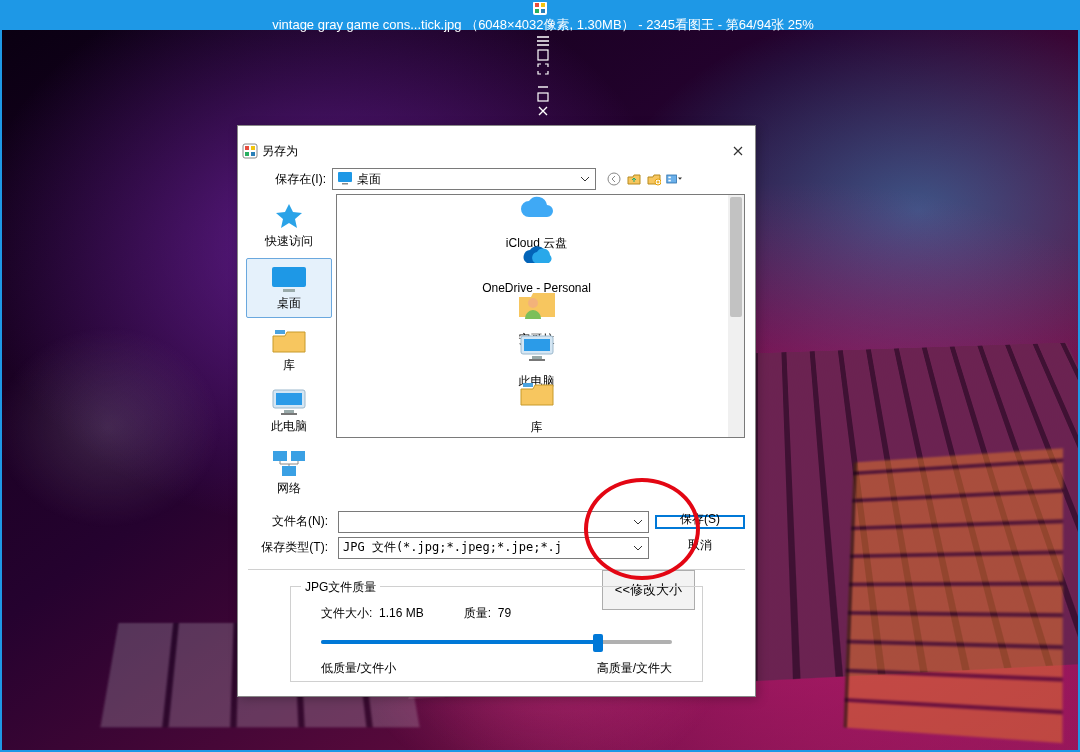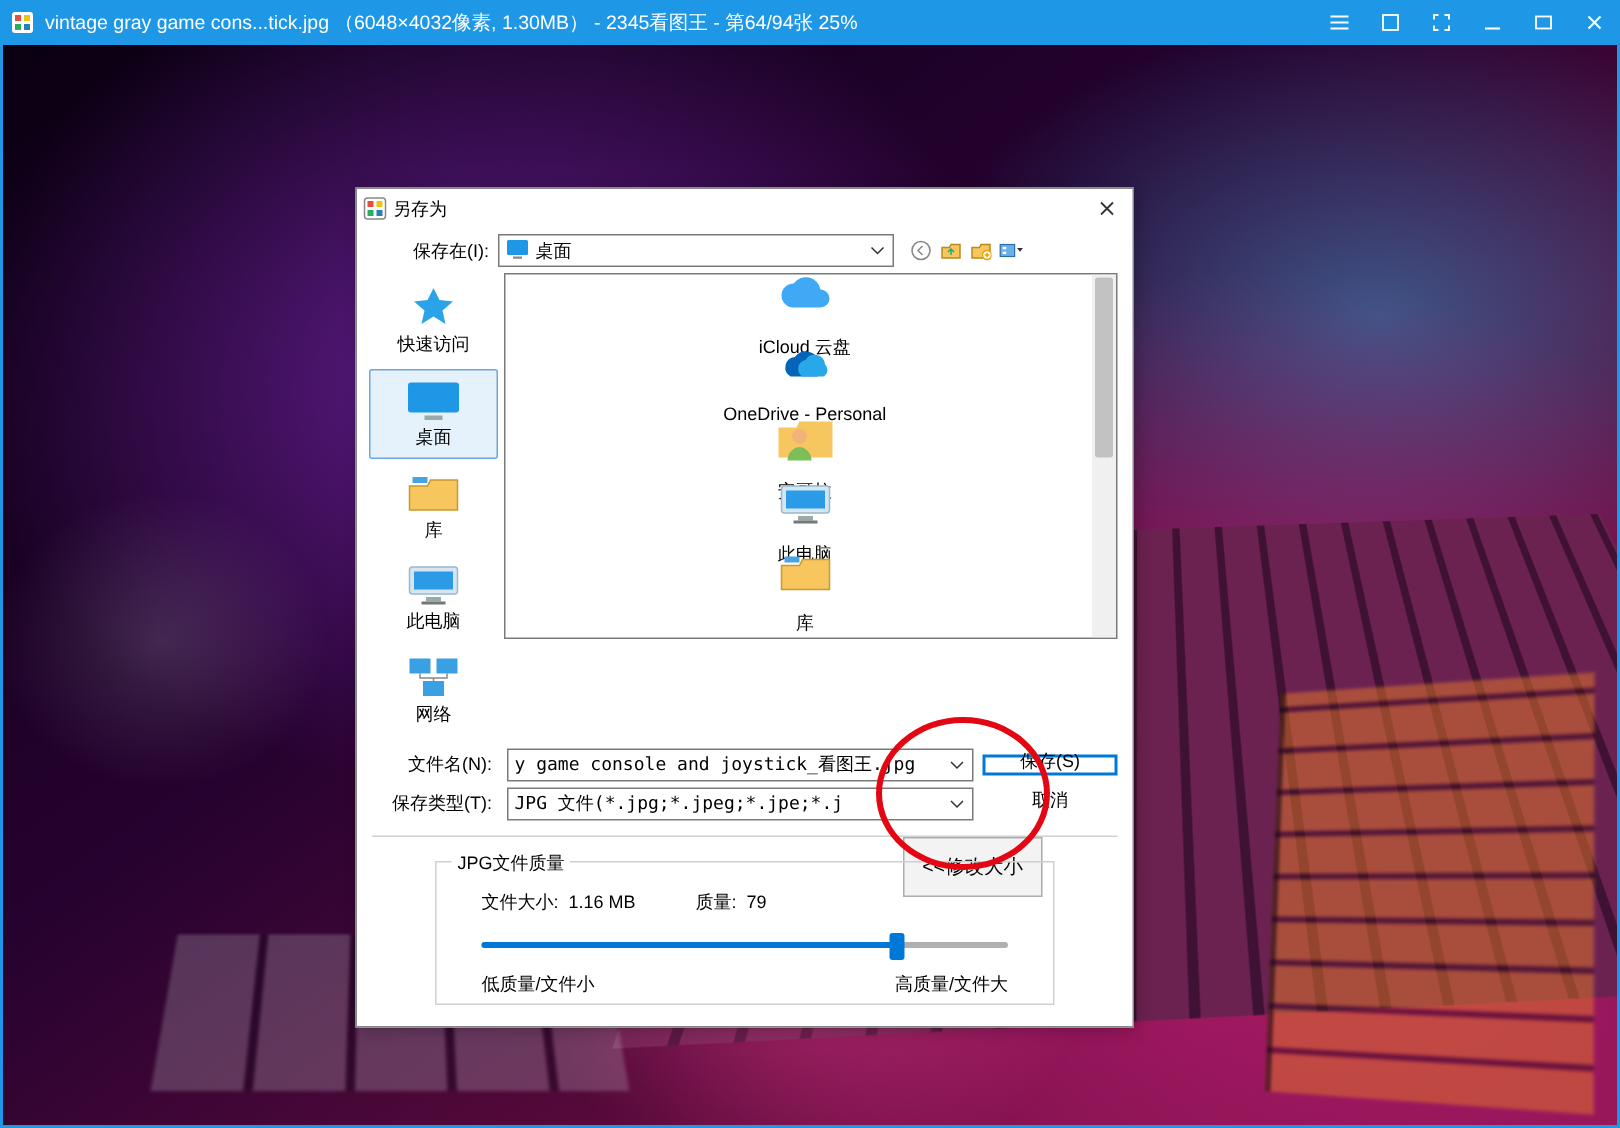--- a/index.html
+++ b/index.html
@@ -1,19 +1,19 @@
 <!DOCTYPE html>
 <html><head>
 <meta charset="utf-8">
 <style>
   * { box-sizing: border-box; margin: 0; padding: 0; }
   body { width: 1080px; height: 752px; overflow: hidden; font-family: "Microsoft YaHei", "Segoe UI", sans-serif; font-size: 12px; background: #000; position: relative; }
   
   
-  .titlebar { height: 30px; background: #1e98e6; display: flex; align-items: center; color: #fff; padding-left: 6px; position: relative; z-index: 5; }
+  .titlebar { height: 30px; background: #1e98e6; display: flex; align-items: center; color: #fff; padding-left: 6px; position: relative; z-index: 5; flex-direction: column; }
   .titlebar .app-icon { width: 18px; height: 18px; margin-right: 6px; display: flex; align-items: center; justify-content: center; }
   .titlebar .title-text { font-size: 13px; white-space: nowrap; }
   .titlebar .spacer { flex: 1; }
   .titlebar .ctrl { width: 34px; height: 30px; display: flex; align-items: center; justify-content: center; }
   .titlebar .ctrl svg { stroke: #fff; fill: none; }
   
   
   .photo-area { position: absolute; top: 30px; left: 0; right: 0; bottom: 0; background:
       radial-gradient(ellipse 50% 60% at 30% 30%, rgba(150,50,220,0.55), transparent 65%),
       radial-gradient(ellipse 60% 70% at 75% 70%, rgba(240,40,140,0.6), transparent 70%),
@@ -39,21 +39,21 @@
     border-left: 4px solid rgba(20,5,15,0.6);
   }
   .tapes { position:absolute; left:110px; bottom:20px; width:300px; height:120px;
     background: repeating-linear-gradient(90deg, rgba(200,200,210,0.25) 0 58px, rgba(20,10,30,0.4) 58px 64px);
     transform: perspective(500px) rotateX(30deg);
     filter: blur(1px);
   }
   
   
   .dialog { position: absolute; left: 237px; top: 125px; width: 519px; background: #fff; border: 1px solid #888; box-shadow: 2px 2px 10px rgba(0,0,0,0.25); z-index: 10; font-size: 12px; }
-  .dlg-title { height: 26px; display: flex; align-items: center; padding: 0 6px 0 4px; }
+  .dlg-title { height: 26px; display: flex; align-items: center; padding: 0 6px 0 4px; margin-top: 12px; }
   .dlg-title .ic { width:16px; height:16px; margin-right:4px; }
   .dlg-title .txt { flex:1; font-size:12px; }
   .dlg-title .close { width:22px; height:20px; display:flex; align-items:center; justify-content:center; }
   .dlg-title .close svg { stroke:#333; }
   
   .row-savein { display:flex; align-items:center; padding: 4px 2px 4px 0; }
   .row-savein .lbl { width:94px; text-align:right; padding-right:6px; }
   .row-savein .combo { flex:0 0 264px; height:22px; border:1px solid #7a7a7a; display:flex; align-items:center; padding:0 4px; background:#fff; position:relative; }
   .row-savein .combo .cic { width:16px; height:16px; margin-right:4px; }
   .row-savein .combo .drop { position:absolute; right:2px; top:2px; width:16px; height:16px; display:flex; align-items:center; justify-content:center; }
@@ -331,21 +331,20 @@
       </div>
       <div class="vscroll">
           <div class="thumb"></div>
         </div>
     </div>
   </div>
 
   <div class="namegrid">
     <span class="glabel">文件名(N):</span>
     <div class="gcombo">
-      <span>y game console and joystick_看图王.jpg</span>
       <span class="drop">
           <svg width="10" height="6" viewBox="0 0 10 6">
             <path d="M1 1l4 4 4-4" fill="none" stroke="#333"></path>
           </svg>
         </span>
     </div>
     <div class="gbtn default">
         <span>保存(S)</span>
       </div>
 

